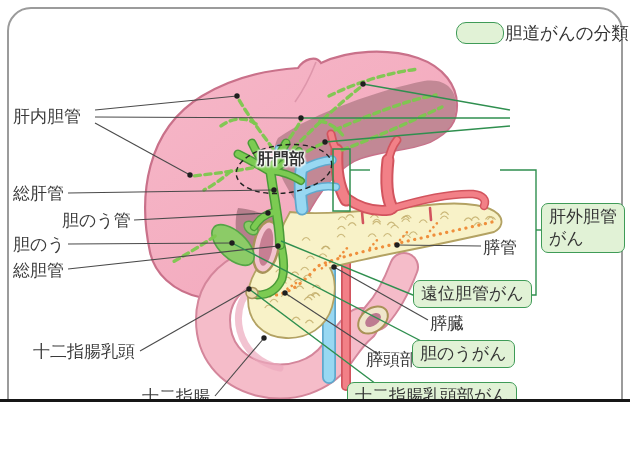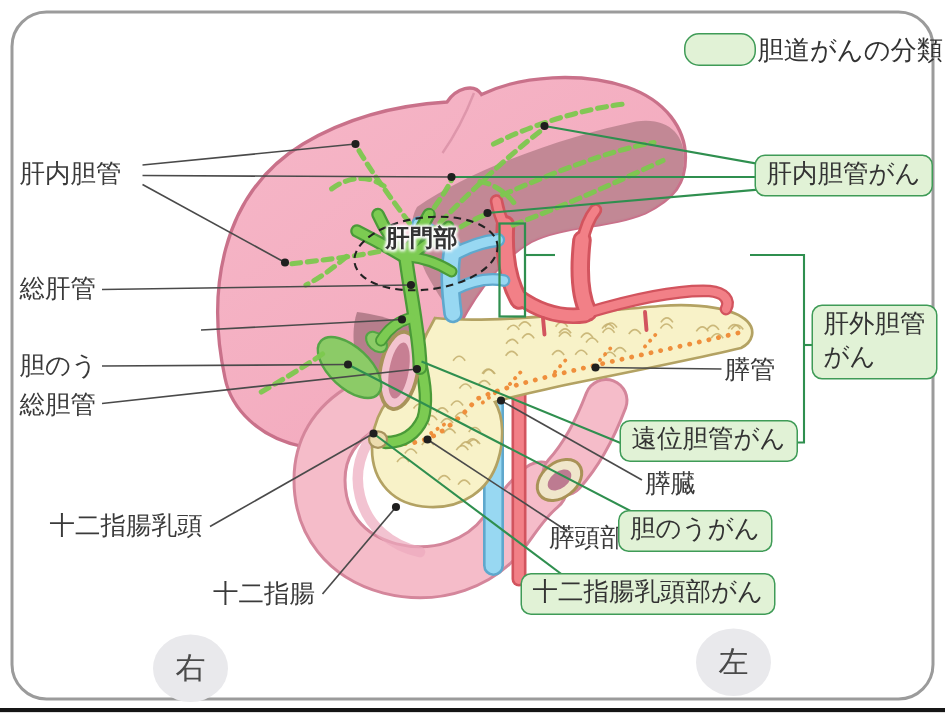--- a/index.html
+++ b/index.html
@@ -1,16 +1,16 @@
 <!DOCTYPE html>
 <html style="--liver: #f2a6ba; --liver-light: #f6b7c8; --liver-shadow: #c08694; --liver-shadow2: #b67e8c; --liver-outline: #c9718a; --duct-green: #7ccb52; --duct-green-edge: #4a9a38; --dash-duct: #7cc84e; --gallbladder-green: #8ccb67; --portal-blue: #98d8f2; --portal-blue-edge: #5fa8cd; --artery-red: #f28087; --artery-red-edge: #d2545e; --pancreas: #f8f2c8; --pancreas-edge: #b3a263; --panc-duct-orange: #ef8f3c; --duodenum: #f5bcc9; --duodenum-edge: #d4869b; --cut-rim: #f0e6cb; --cut-rim-edge: #a99257; --cut-lumen: #bd7b91; --box-bg: #e1f2d6; --box-border: #3f9b57; --circle-bg: #e9e9ec;"><head>
 <meta charset="utf-8">
 <style>
   html,body{margin:0;padding:0;background:#fff;}
-  .stage{position:relative;width:630px;height:475px;background:#fff;overflow:hidden;
+  .stage{position:relative;width:630px;height:402px;background:#fff;overflow:hidden;
          font-family:"DejaVu Sans",sans-serif;}
   .frame{position:absolute;left:7px;top:7px;width:612px;height:456px;
          border:2px solid #9b9b9b;border-radius:24px;}
   .baseline{position:absolute;left:0;right:0;bottom:0;height:3px;background:#161616;}
   svg.art{position:absolute;left:0;top:0;}
   .lbl{position:absolute;font-size:17px;color:#3a3a3a;white-space:nowrap;line-height:1.15;}
   .hilum-lbl{position:absolute;font-size:16px;font-weight:600;color:#333;white-space:nowrap;
      text-shadow:0 0 2px #fff,0 0 3px #fff,1px 1px 2px #fff,-1px -1px 2px #fff,1px -1px 2px #fff,-1px 1px 2px #fff;}
   .cbox{position:absolute;background:var(--box-bg);border:1.6px solid var(--box-border);
         border-radius:7px;padding:1px 7px 3px;font-size:17px;color:#333;white-space:nowrap;line-height:1.3;}
@@ -264,30 +264,30 @@
       <circle class="dot" cx="363" cy="84" r="2.7"></circle>
       <circle class="dot" cx="325" cy="142" r="2.7"></circle>
     </g>
   </svg>
 
   <div class="legend-chip"></div>
   <div class="legend-title">胆道がんの分類</div>
 
   <div class="lbl" style="left:13px;top:107px">肝内胆管</div>
   <div class="lbl" style="left:13px;top:184px">総肝管</div>
+  <div class="lbl" style="left:62px;top:211px">胆のう管</div>
   <div class="lbl" style="left:13px;top:235px">胆のう</div>
   <div class="lbl" style="left:13px;top:261px">総胆管</div>
   <div class="lbl" style="left:33px;top:342px">十二指腸乳頭</div>
   <div class="lbl" style="left:142px;top:387px">十二指腸</div>
   <div class="lbl" style="left:483px;top:238px">膵管</div>
   <div class="lbl" style="left:430px;top:314px">膵臓</div>
   <div class="lbl" style="left:366px;top:350px">膵頭部</div>
   <div class="hilum-lbl" style="left:257px;top:149px">肝門部</div>
 
-  <div class="cbox" style="left:503px;top:103px">肝内胆管がん</div>
   <div class="cbox" style="left:413px;top:280px">遠位胆管がん</div>
   <div class="cbox wrap" style="left:541px;top:203px">肝外胆管がん</div>
   <div class="cbox" style="left:412px;top:340px">胆のうがん</div>
   <div class="cbox" style="left:347px;top:382px">十二指腸乳頭部がん</div>
 
   <div class="orient" style="left:102px;top:423px">右</div>
   <div class="orient" style="left:464px;top:419px">左</div>
 
   <div class="baseline"></div>
 </div>

